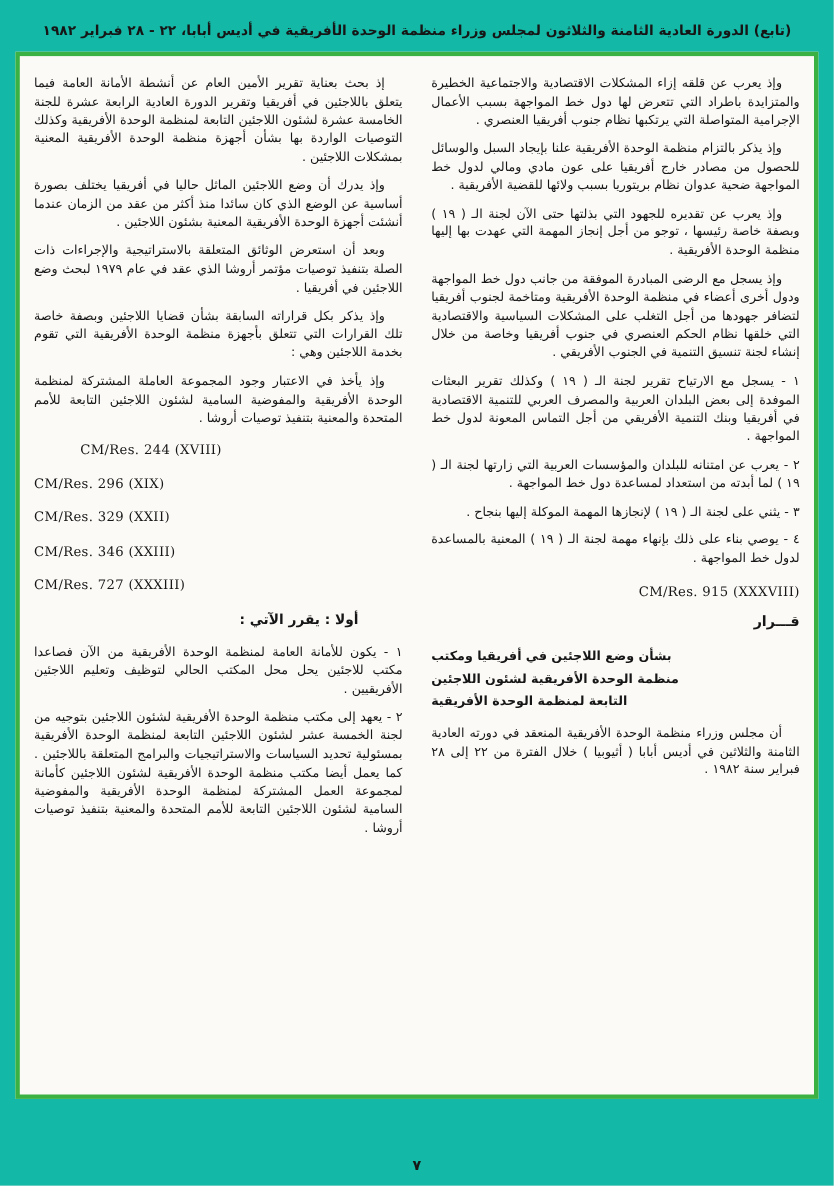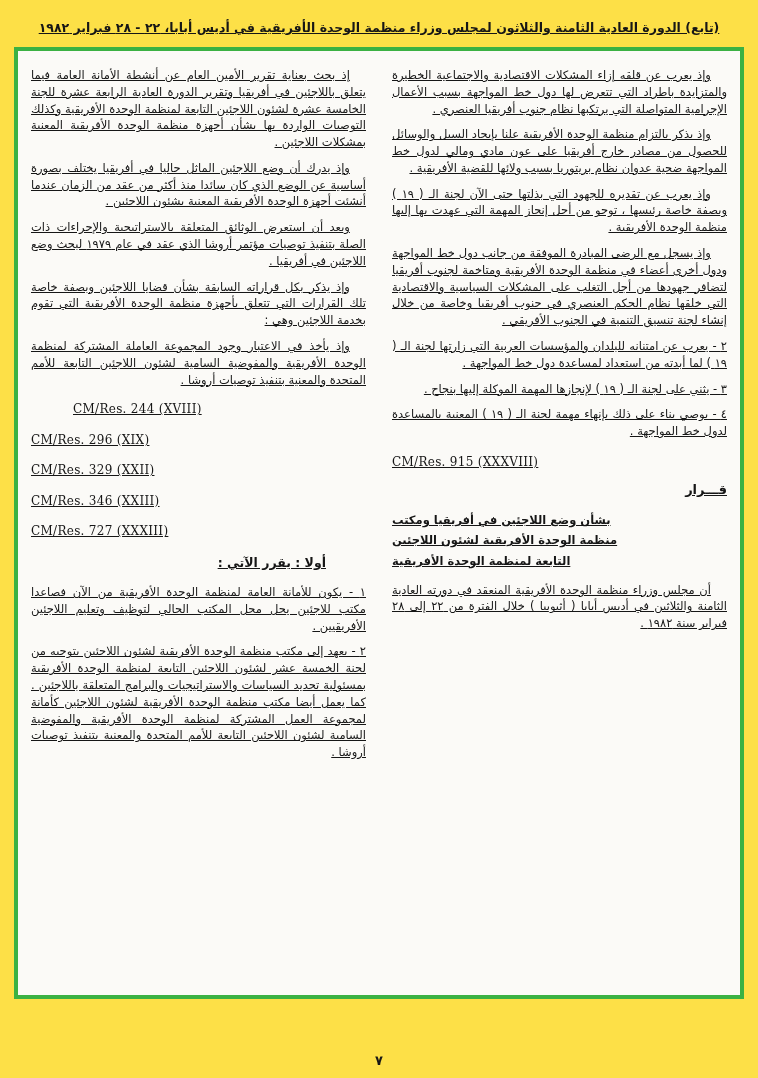--- a/index.html
+++ b/index.html
@@ -6,25 +6,24 @@
   html, body {
     width: 758px;
     background: #e9e9e6;
     font-family: "DejaVu Sans", sans-serif;
   }
   .page {
     position: relative;
     width: 758px;
     height: 1078px;
     margin: 0 auto;
-    background: #fde047;
+    background: #14b8a6;
     color: #161616;
     padding: 20px 14px 8px 14px;
     overflow: hidden;
-    text-decoration: underline;
   }
   .header { direction: rtl; text-align: center; }
   .header-title {
     font-size: 12.5px;
     font-weight: bold;
     letter-spacing: 0.2px;
     margin-bottom: 7px;
     white-space: nowrap;
   }
   .header-source {
@@ -64,21 +63,21 @@
     text-indent: 0;
   }
   .res-line {
     direction: ltr;
     text-align: left;
     font-size: 12px;
     letter-spacing: 0.3px;
     margin: 13px 0;
     font-family: "DejaVu Serif", serif;
   }
-  .res-line.single { margin: 14px 0 10px 0; }
+  .res-line.single { margin: 14px 0 10px 0; text-align: right; }
   .res-line.indent-first { padding-left: 42px; }
   .decision-heading {
     font-weight: bold;
     font-size: 13px;
     margin: 10px 0 10px 0;
     letter-spacing: 2px;
   }
   .decision-title {
     text-align: left;
     font-weight: bold;
@@ -113,20 +112,21 @@
   </div>
 
   <div class="content-box">
     <div class="columns">
 
       <div class="col">
         <p class="para">وإذ يعرب عن قلقه إزاء المشكلات الاقتصادية والاجتماعية الخطيرة والمتزايدة باطراد التي تتعرض لها دول خط المواجهة بسبب الأعمال الإجرامية المتواصلة التي يرتكبها نظام جنوب أفريقيا العنصري .</p>
         <p class="para">وإذ يذكر بالتزام منظمة الوحدة الأفريقية علنا بإيجاد السبل والوسائل للحصول من مصادر خارج أفريقيا على عون مادي ومالي لدول خط المواجهة ضحية عدوان نظام بريتوريا بسبب ولائها للقضية الأفريقية .</p>
         <p class="para">وإذ يعرب عن تقديره للجهود التي بذلتها حتى الآن لجنة الـ ( ١٩ ) وبصفة خاصة رئيسها ، توجو من أجل إنجاز المهمة التي عهدت بها إليها منظمة الوحدة الأفريقية .</p>
         <p class="para">وإذ يسجل مع الرضى المبادرة الموفقة من جانب دول خط المواجهة ودول أخرى أعضاء في منظمة الوحدة الأفريقية ومتاخمة لجنوب أفريقيا لتضافر جهودها من أجل التغلب على المشكلات السياسية والاقتصادية التي خلقها نظام الحكم العنصري في جنوب أفريقيا وخاصة من خلال إنشاء لجنة تنسيق التنمية في الجنوب الأفريقي .</p>
+        <p class="item">١ - يسجل مع الارتياح تقرير لجنة الـ ( ١٩ ) وكذلك تقرير البعثات الموفدة إلى بعض البلدان العربية والمصرف العربي للتنمية الاقتصادية في أفريقيا وبنك التنمية الأفريقي من أجل التماس المعونة لدول خط المواجهة .</p>
         <p class="item">٢ - يعرب عن امتنانه للبلدان والمؤسسات العربية التي زارتها لجنة الـ ( ١٩ ) لما أبدته من استعداد لمساعدة دول خط المواجهة .</p>
         <p class="item">٣ - يثني على لجنة الـ ( ١٩ ) لإنجازها المهمة الموكلة إليها بنجاح .</p>
         <p class="item">٤ - يوصي بناء على ذلك بإنهاء مهمة لجنة الـ ( ١٩ ) المعنية بالمساعدة لدول خط المواجهة .</p>
         <div class="res-line single">CM/Res. 915 (XXXVIII)</div>
         <div class="decision-heading">قـــرار</div>
         <div class="decision-title">
           <div>بشأن وضع اللاجئين في أفريقيا ومكتب</div>
           <div>منظمة الوحدة الأفريقية لشئون اللاجئين</div>
           <div>التابعة لمنظمة الوحدة الأفريقية</div>
         </div>

